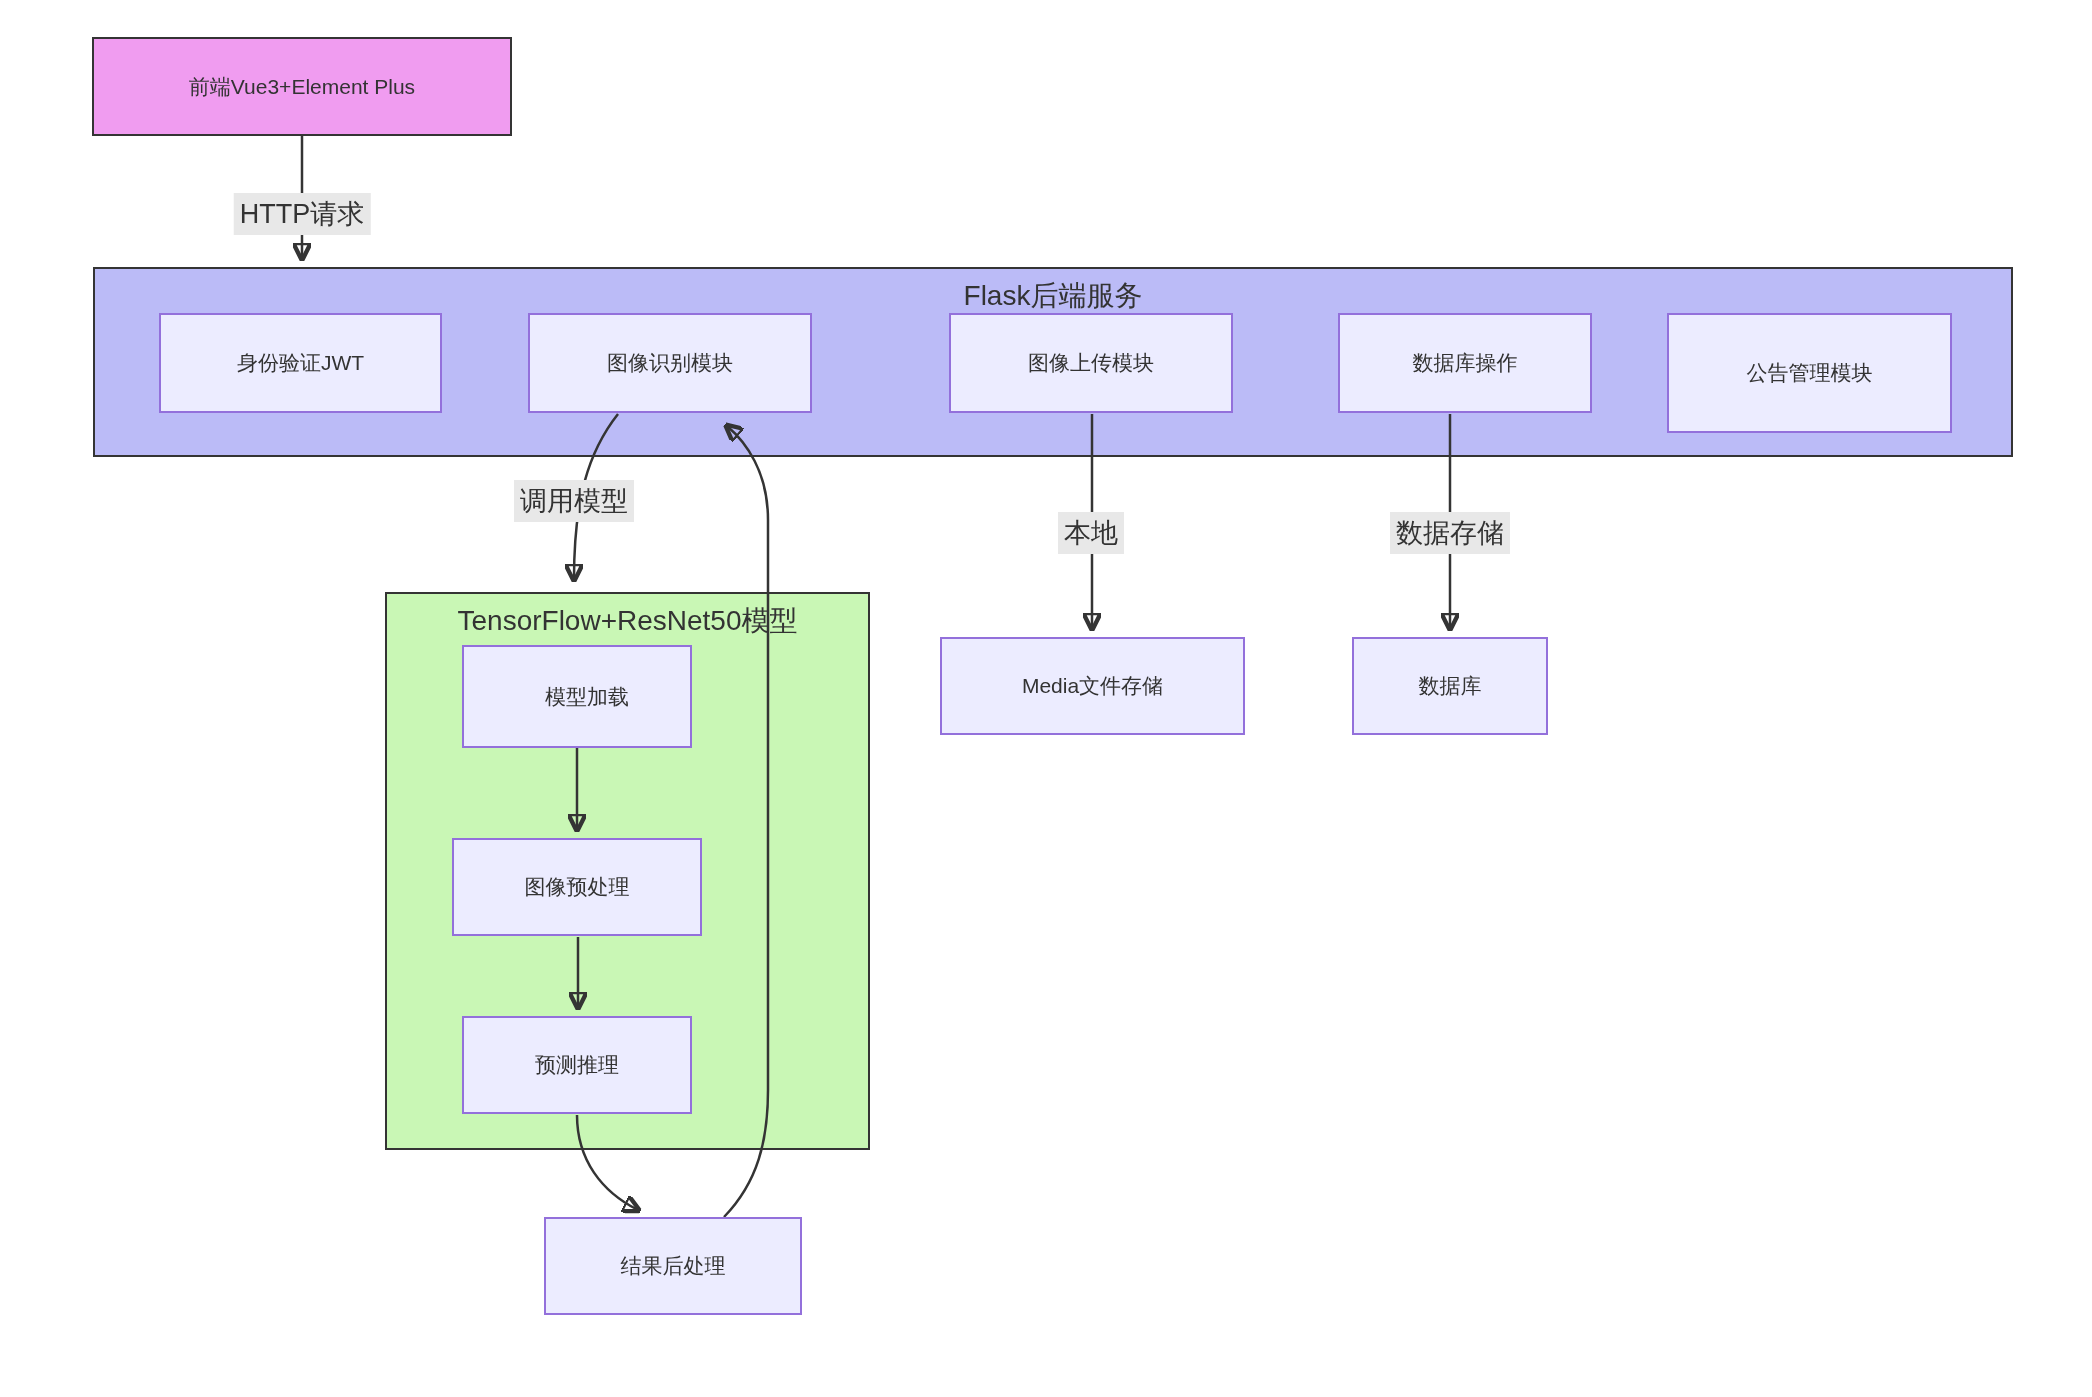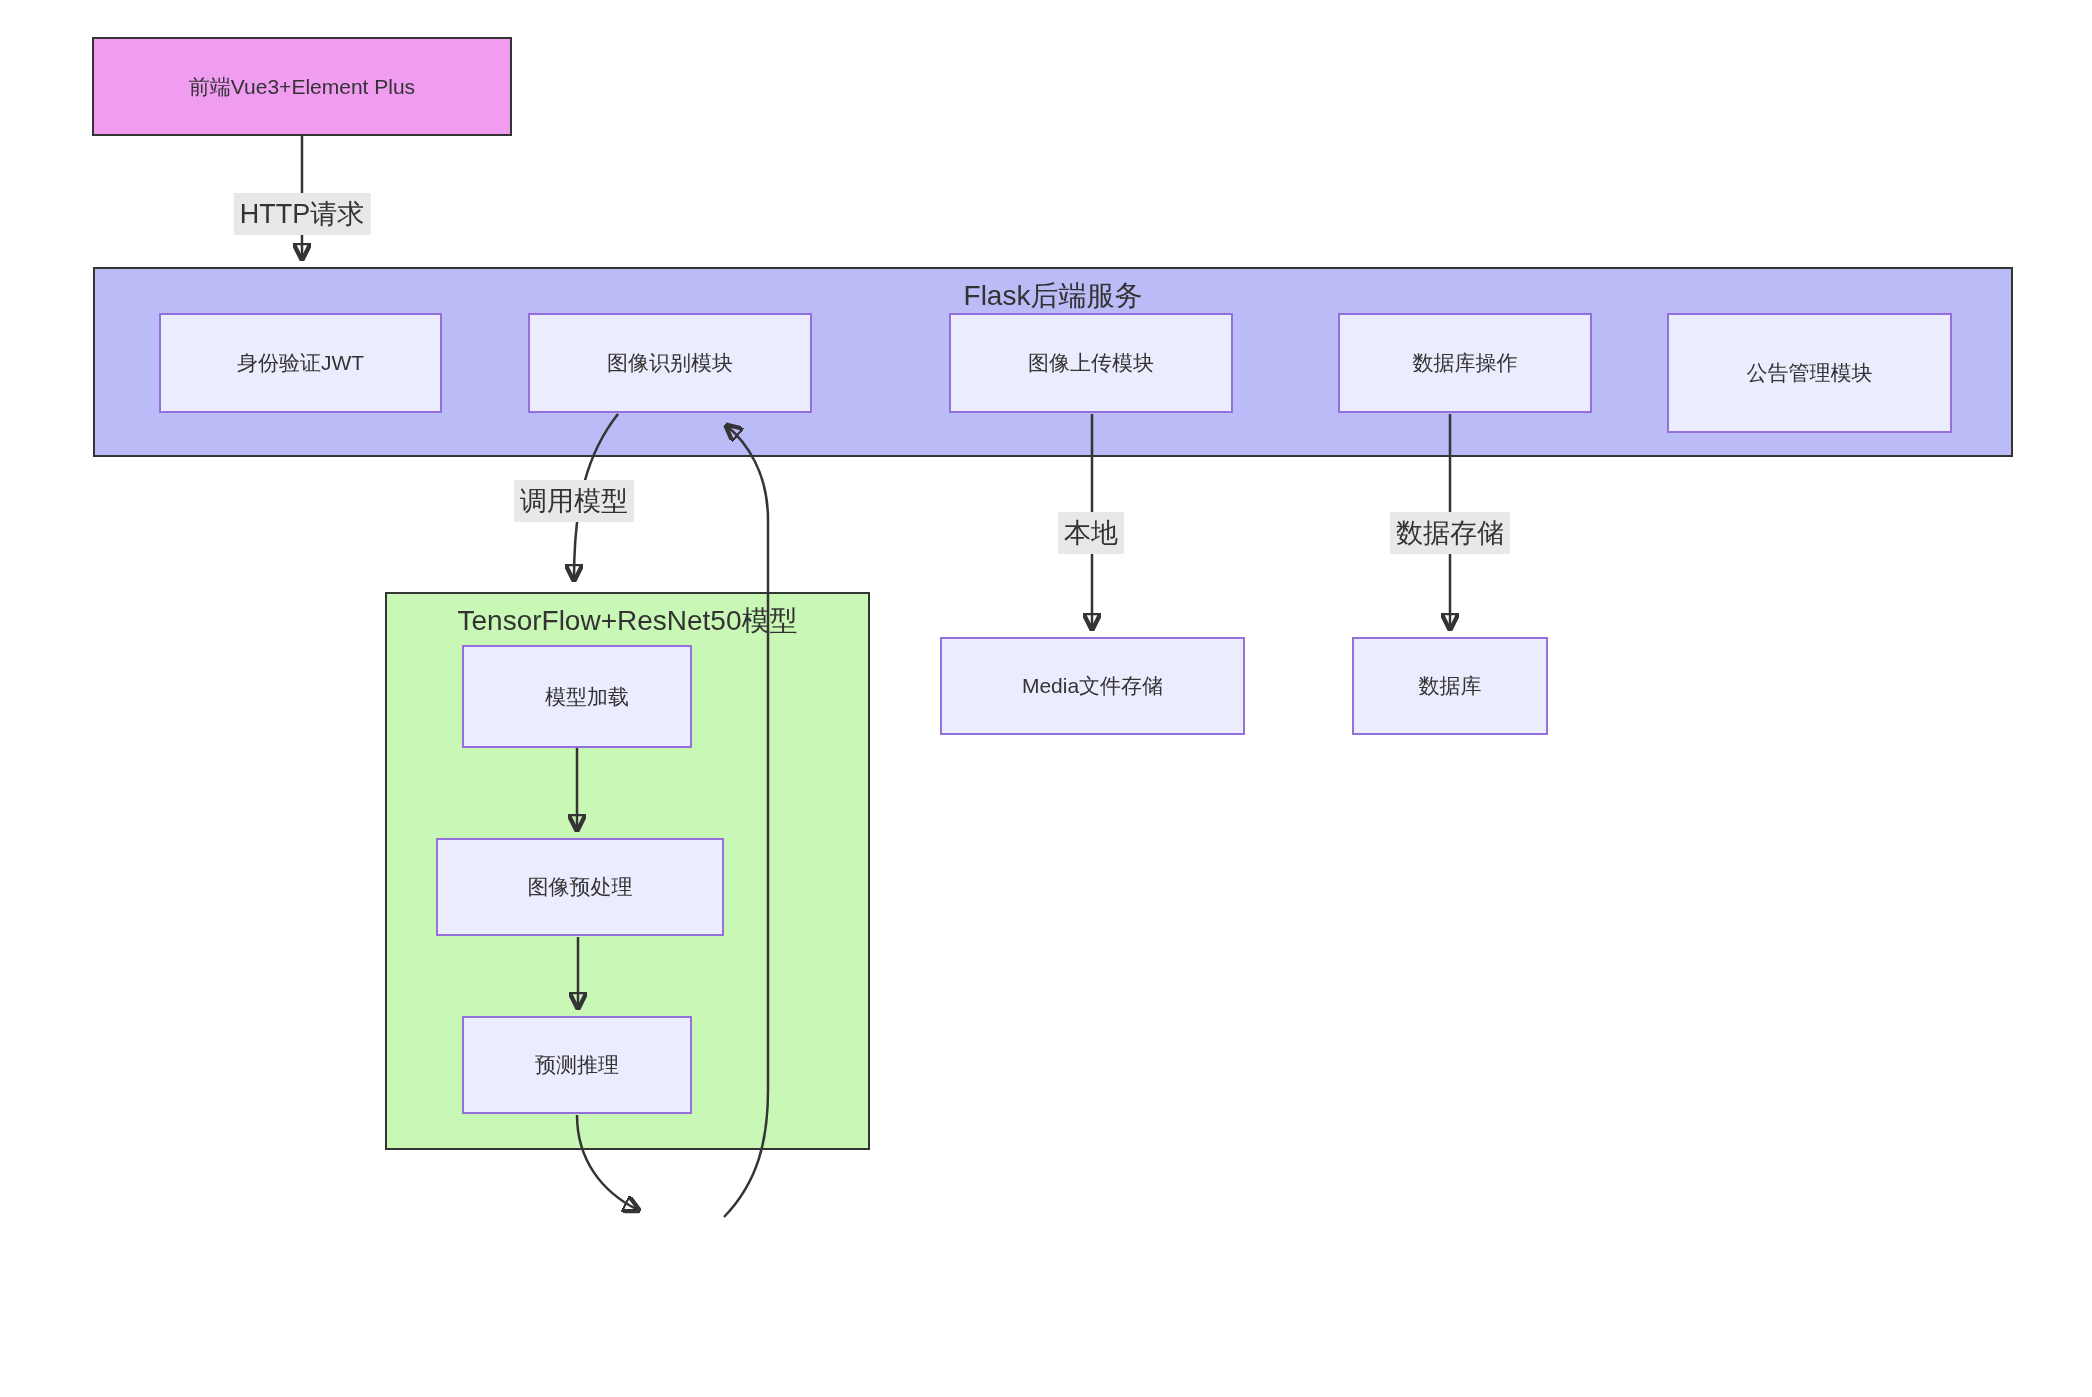--- a/index.html
+++ b/index.html
@@ -56,21 +56,21 @@
     background: var(--node-fill, #ececff);
     border: 2px solid var(--node-border, #9370db);
   }
   .node-auth      { left: 159px;  top: 313px; width: 283px; height: 100px; }
   .node-recog     { left: 528px;  top: 313px; width: 284px; height: 100px; }
   .node-upload    { left: 949px;  top: 313px; width: 284px; height: 100px; }
   .node-dbops     { left: 1323px; top: 313px; width: 254px; height: 100px; margin-left: 15px; }
   .node-announce  { left: 1667px; top: 313px; width: 285px; height: 120px; }
 
   .node-load      { left: 462px;  top: 645px;  width: 230px; height: 103px; padding-left: 20px; }
-  .node-preproc   { left: 436px;  top: 838px;  width: 288px; height: 98px; }
+  .node-preproc   { left: 452px;  top: 838px;  width: 250px; height: 98px; }
   .node-predict   { left: 462px;  top: 1016px; width: 230px; height: 98px; }
   .node-postproc  { left: 544px;  top: 1217px; width: 258px; height: 98px; }
 
   .node-media     { left: 940px;  top: 637px; width: 305px; height: 98px; }
   .node-database  { left: 1352px; top: 637px; width: 196px; height: 98px; }
 
   .edge-label {
     position: absolute;
     transform: translate(-50%, -50%);
     background: var(--label-bg, #e8e8e8);
@@ -118,20 +118,21 @@
 
   <div class="node subnode node-auth">身份验证JWT</div>
   <div class="node subnode node-recog">图像识别模块</div>
   <div class="node subnode node-upload">图像上传模块</div>
   <div class="node subnode node-dbops">数据库操作</div>
   <div class="node subnode node-announce">公告管理模块</div>
 
   <div class="node subnode node-load">模型加载</div>
   <div class="node subnode node-preproc">图像预处理</div>
   <div class="node subnode node-predict">预测推理</div>
+  <div class="node subnode node-postproc">结果后处理</div>
 
   <div class="node subnode node-media">Media文件存储</div>
   <div class="node subnode node-database">数据库</div>
 
   <div class="edge-label lbl-http">HTTP请求</div>
   <div class="edge-label lbl-call">调用模型</div>
   <div class="edge-label lbl-local">本地</div>
   <div class="edge-label lbl-store">数据存储</div>
 
 </div>

